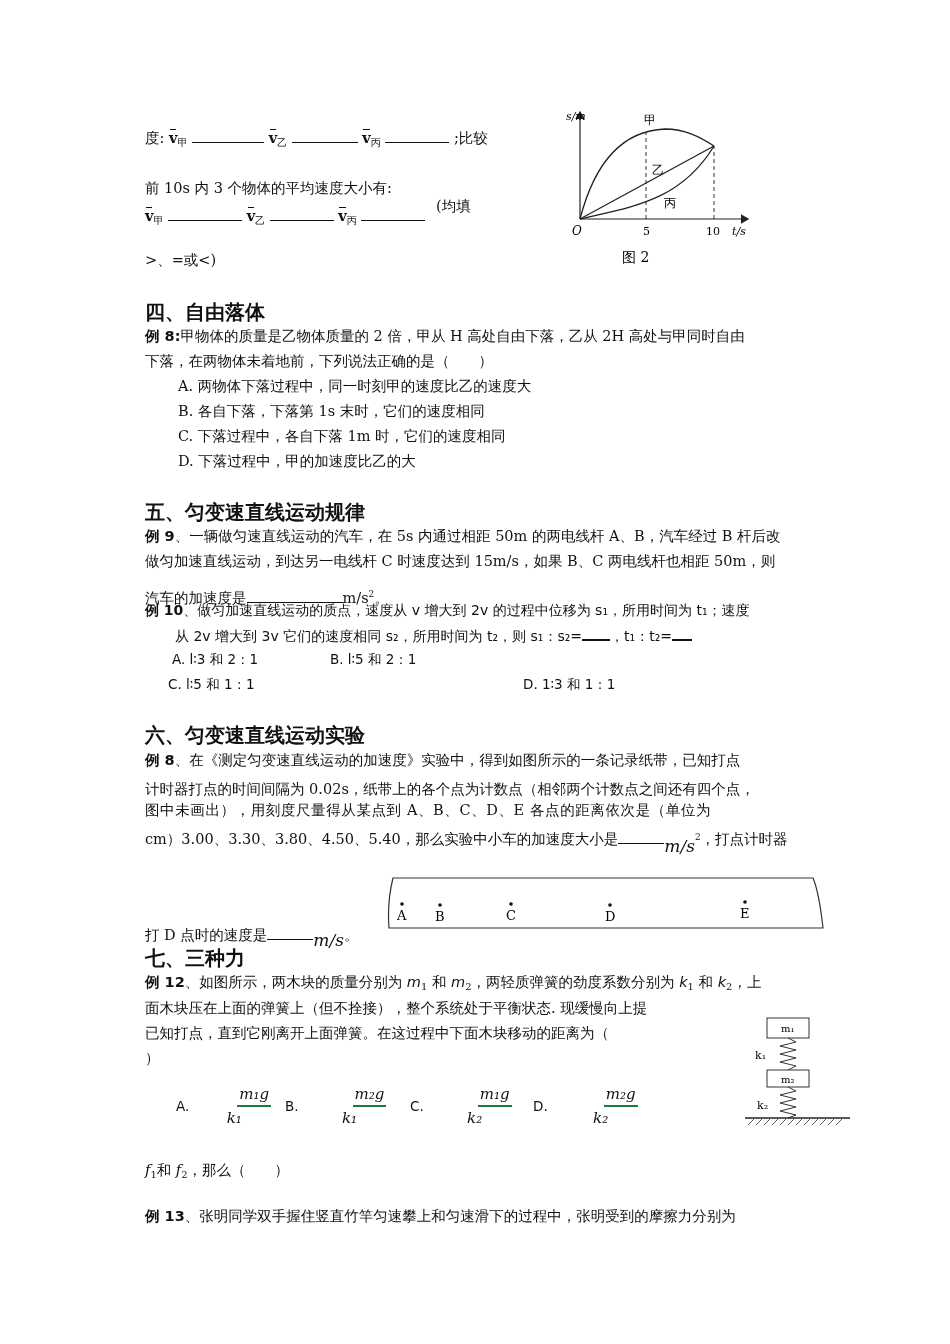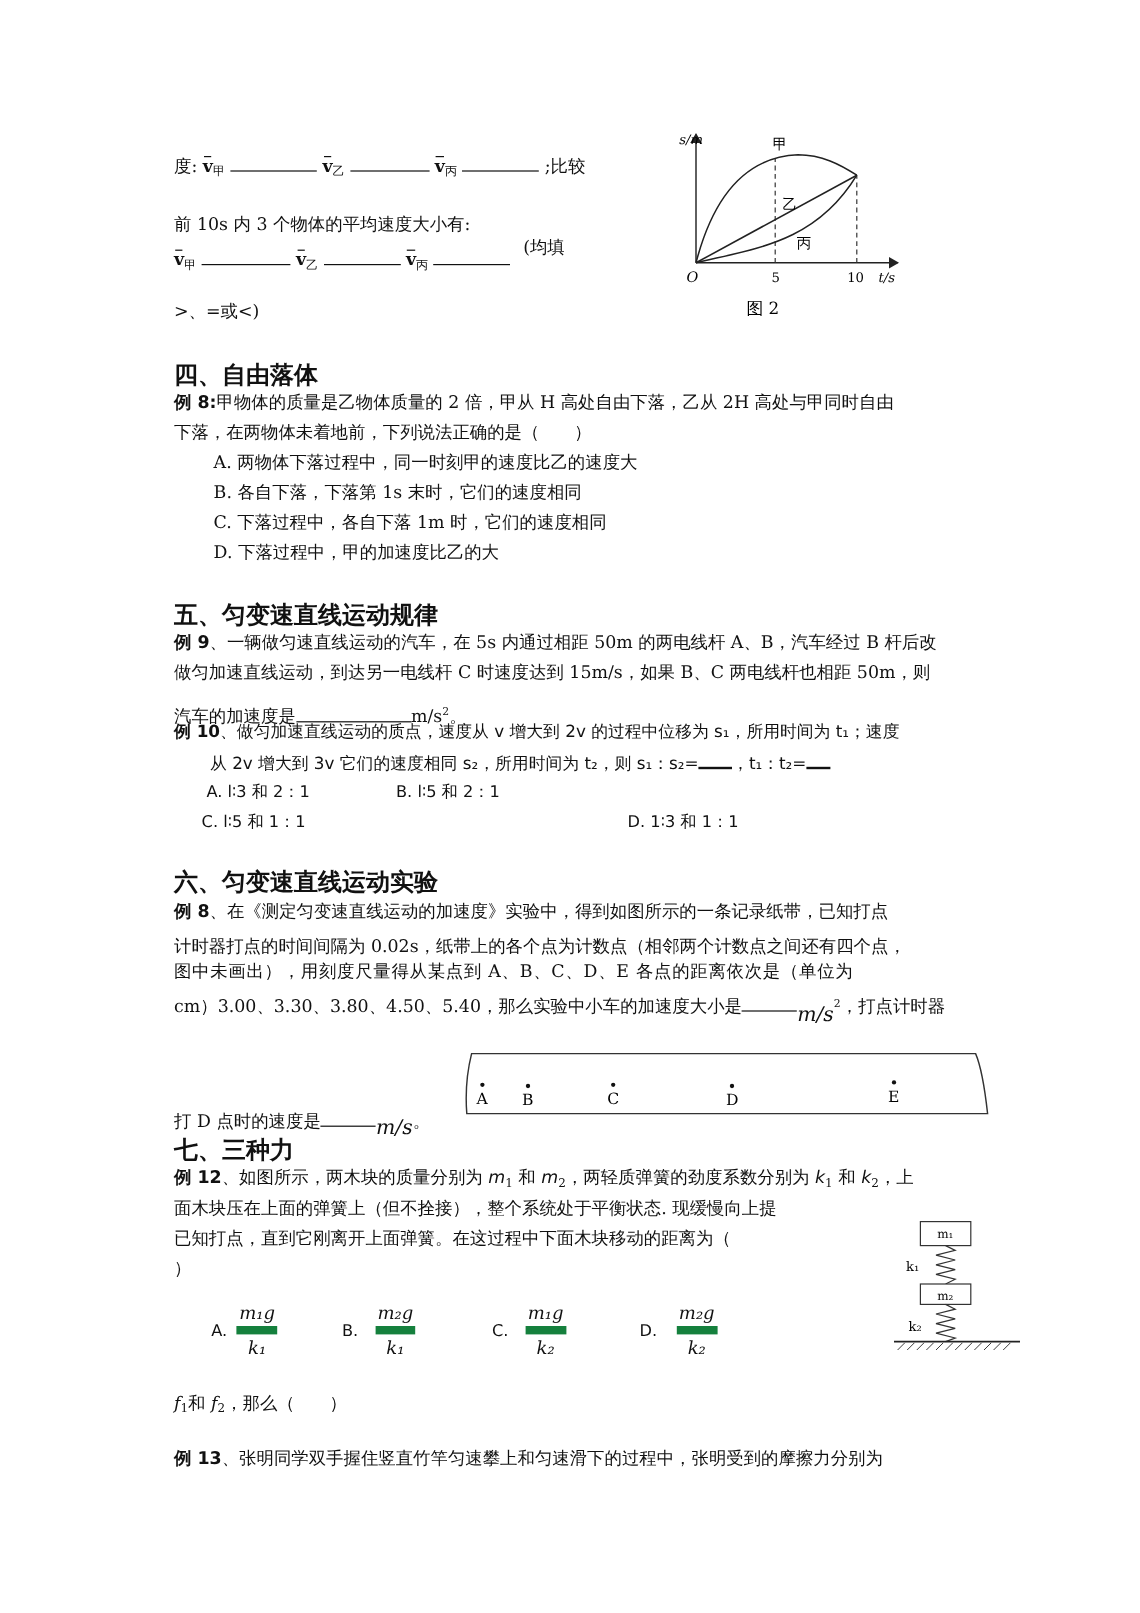--- a/index.html
+++ b/index.html
@@ -9,21 +9,21 @@
   .line { position: absolute; left: 145px; white-space: nowrap; line-height: 20px; }
   .b { font-weight: bold; font-family: "DejaVu Sans", "Liberation Sans", sans-serif; }
   .h { font-weight: bold; font-family: "DejaVu Sans", "Liberation Sans", sans-serif; font-size: 20px; }
   .blank { display: inline-block; border-bottom: 1px solid #111; height: 14px; vertical-align: baseline; }
   .vbar { display: inline-block; position: relative; font-weight: bold; font-family: "DejaVu Serif", serif; }
   .vbar::before { content: ""; position: absolute; left: 1px; right: 1px; top: 1px; border-top: 1.5px solid #111; }
   .sub { font-size: 10px; vertical-align: -3px; }
   .sup { font-size: 9px; vertical-align: 6px; }
   .it { font-style: italic; }
   .frac { display: inline-flex; flex-direction: column; align-items: center; vertical-align: middle; font-style: italic; font-family: "DejaVu Serif", serif; font-size: 15px; }
-  .frac .num { border-bottom: 7px solid #15803d; padding: 0 2px 2px 2px; }
+  .frac .num { border-bottom: 2px solid #15803d; padding: 0 2px 2px 2px; margin-left: 40px; }
   .frac .den { padding-top: 2px; }
   .opt { position: absolute; white-space: nowrap; font-family: "DejaVu Sans", "Liberation Sans", sans-serif; font-size: 13.5px; }
   svg text { font-family: "DejaVu Serif", "Liberation Serif", serif; }
 </style>
 </head>
 <body>
 
 <div class="line" style="top:128px;">
   <span>度:</span>
   <span class="vbar">v</span><span class="sub">甲</span>

